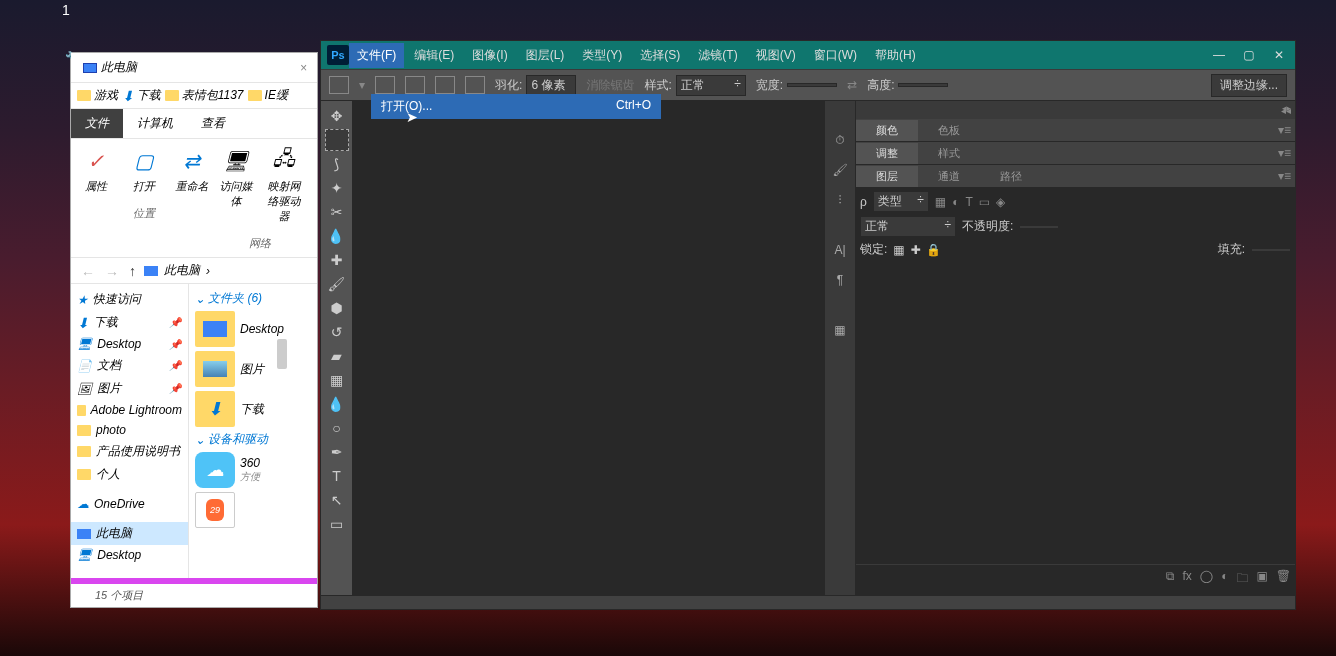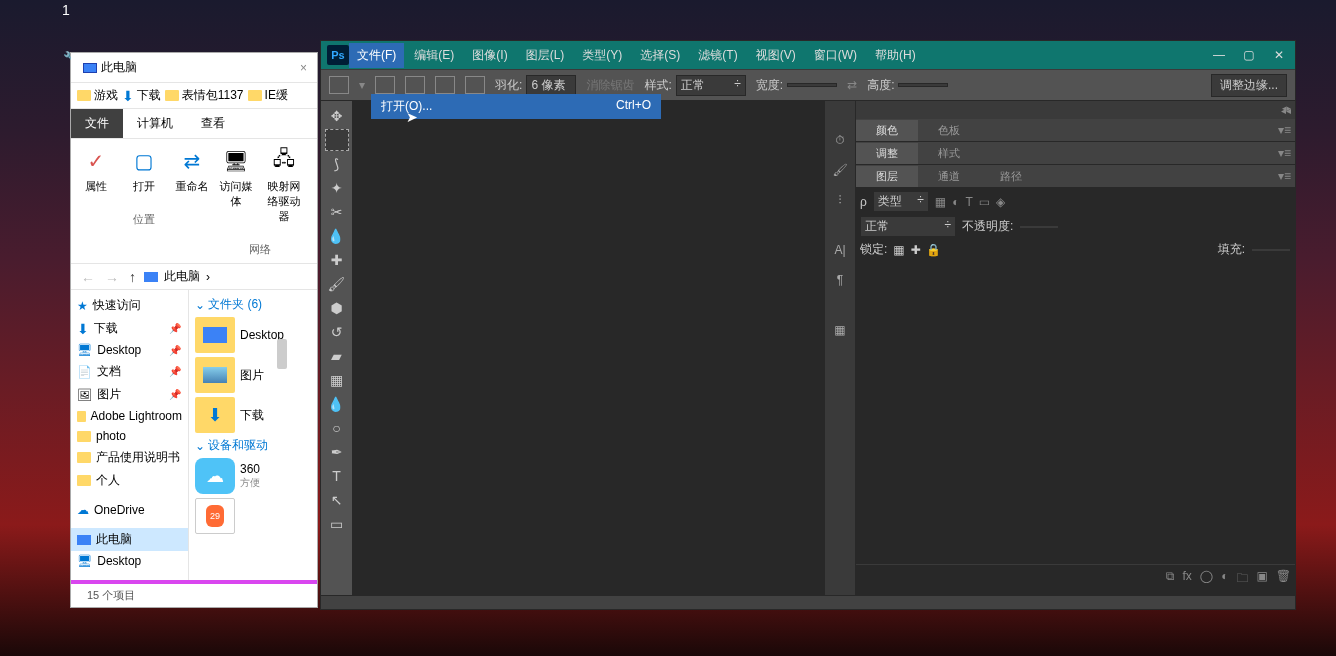--- a/index.html
+++ b/index.html
@@ -1,53 +1,53 @@
 <!DOCTYPE html>
 <html><head>
 <meta charset="utf-8">
 <style>
 * { margin: 0; padding: 0; box-sizing: border-box; font-family: "Microsoft YaHei", "Segoe UI", sans-serif; font-size: 12px; }
 body { background: #000; width: 1336px; height: 656px; position: relative; overflow: hidden; }
 .desktop-bg { position: absolute; inset: 0; background: linear-gradient(180deg, #1a1a2e 0%, #2d1b2e 20%, #4a1c2e 40%, #6b1c24 60%, #8b1a1a 80%, #1a0808 100%); }
 .one { position: absolute; top: 2px; left: 62px; color: #fff; font-size: 14px; }
 
 
-.explorer { position: absolute; left: 70px; top: 52px; width: 248px; height: 556px; background: #fff; border: 1px solid #aaa; display: flex; flex-direction: column; }
+.explorer { position: absolute; left: 70px; top: 52px; width: 248px; height: 556px; background: #fff; border: 1px solid #aaa; display: flex; flex-direction: column; font-style: italic; }
 .ex-titlebar { height: 30px; background: #fff; display: flex; align-items: center; padding: 0 4px; border-bottom: 1px solid #e5e5e5; position: relative; }
 .ex-wrench { position: absolute; left: -8px; top: -2px; width: 16px; height: 16px; color: #555; }
 .ex-tab { display: flex; align-items: center; gap: 4px; padding: 4px 8px; }
 .ex-tab .pc-icon { width: 14px; height: 10px; background: #3b82f6; border: 1px solid #1e40af; }
 .ex-close { margin-left: auto; color: #888; padding: 0 6px; }
 .ex-bookmarks { display: flex; gap: 4px; padding: 4px 6px; border-bottom: 1px solid #e5e5e5; align-items: center; overflow: hidden; white-space: nowrap; }
 .bm-item { display: flex; align-items: center; gap: 3px; }
 .folder-icon { width: 14px; height: 11px; background: #ffd868; border-radius: 1px; }
 .dl-icon { color: #0078d4; font-size: 14px; }
 .ex-ribbon-tabs { display: flex; border-bottom: 1px solid #e5e5e5; }
 .ex-ribbon-tab { padding: 6px 14px; cursor: pointer; }
 .ex-ribbon-tab.active { background: #404040; color: #fff; }
 .ex-ribbon { display: flex; padding: 6px 4px; gap: 2px; border-bottom: 1px solid #e5e5e5; }
 .rib-group { display: flex; flex-direction: column; align-items: center; }
 .rib-items { display: flex; gap: 6px; }
 .rib-item { display: flex; flex-direction: column; align-items: center; gap: 2px; width: 42px; }
 .rib-item-icon { width: 32px; height: 32px; display: flex; align-items: center; justify-content: center; font-size: 20px; }
 .rib-label { font-size: 11px; text-align: center; }
-.rib-group-label { font-size: 11px; color: #666; margin-top: 18px; }
+.rib-group-label { font-size: 11px; color: #666; margin-top: 12px; }
 .ex-nav { display: flex; align-items: center; gap: 6px; padding: 4px 8px; border-bottom: 1px solid #e5e5e5; }
 .nav-arrow { color: #bbb; font-size: 14px; padding: 0 2px; }
 .ex-body { flex: 1; display: flex; overflow: hidden; }
 .ex-sidebar { width: 118px; border-right: 1px solid #e5e5e5; overflow-y: auto; padding: 4px 0; }
 .ex-content { flex: 1; overflow-y: auto; padding: 4px 2px; }
 .sb-item { display: flex; align-items: center; gap: 5px; padding: 3px 6px; white-space: nowrap; }
 .sb-item.selected { background: #cde8ff; }
 .sb-pin { color: #888; margin-left: auto; font-size: 10px; }
 .star-icon { color: #0078d4; }
 .content-header { color: #0078d4; padding: 2px 4px; display: flex; align-items: center; gap: 3px; }
 .ct-item { display: flex; align-items: center; gap: 5px; padding: 2px 4px; white-space: nowrap; }
 .ct-big-icon { width: 40px; height: 36px; background: #ffd868; border-radius: 2px; display: flex; align-items: center; justify-content: center; }
-.ex-status { border-top: 4px solid #d946ef; padding: 4px 16px; font-size: 11px; color: #555; }
+.ex-status { border-top: 6px solid #d946ef; padding: 4px 24px; font-size: 11px; color: #555; }
 .scrollbar { position: absolute; top: 286px; left: 206px; width: 10px; height: 30px; background: #ccc; border-radius: 2px; }
 
 
 .ps { position: absolute; left: 320px; top: 40px; width: 976px; height: 570px; background: #535353; border: 1px solid #282828; display: flex; flex-direction: column; }
 .ps-titlebar { height: 28px; background: #0f766e; display: flex; align-items: center; padding: 0 6px; }
 .ps-logo { width: 22px; height: 20px; background: #001e36; color: #31a8ff; display: flex; align-items: center; justify-content: center; font-weight: bold; font-size: 11px; border-radius: 2px; }
 .ps-menus { display: flex; gap: 2px; }
 .ps-menu { color: #ddd; padding: 4px 8px; cursor: pointer; }
 .ps-menu.active { background: #2d6bb5; color: #fff; }
 .ps-win-controls { margin-left: auto; display: flex; gap: 10px; color: #ddd; }

